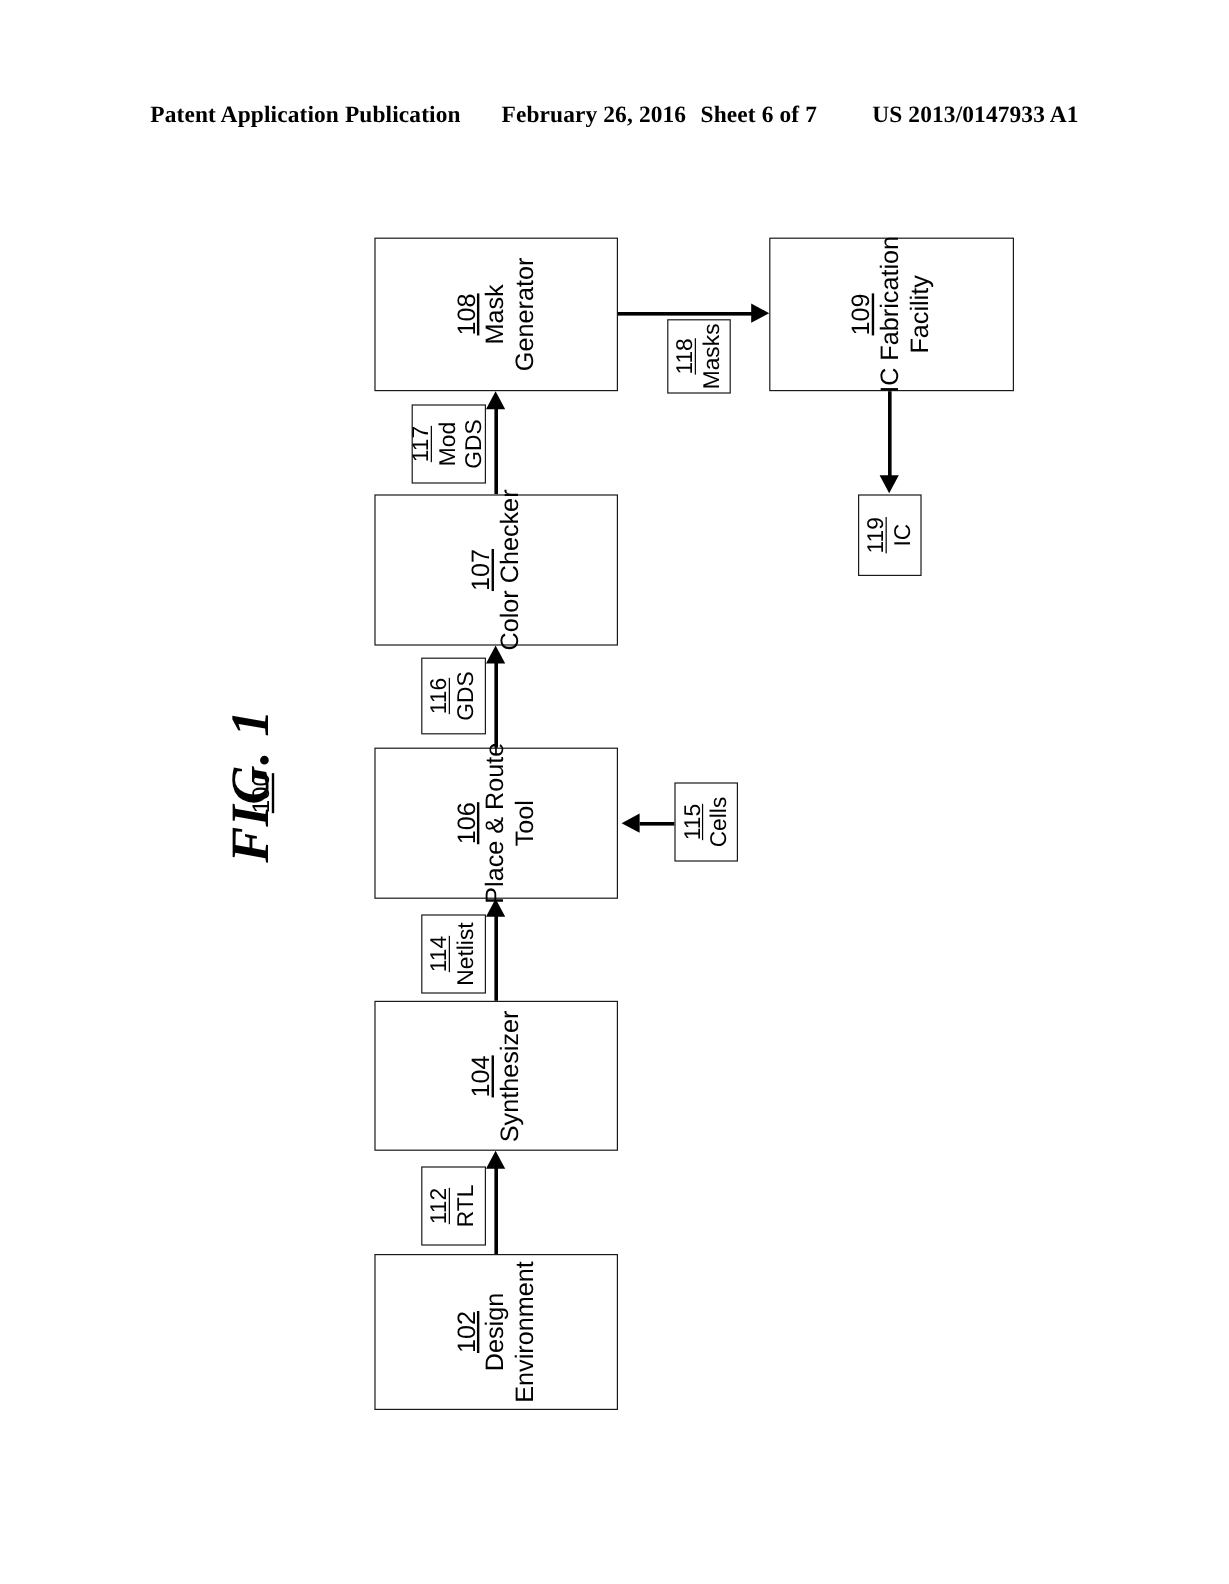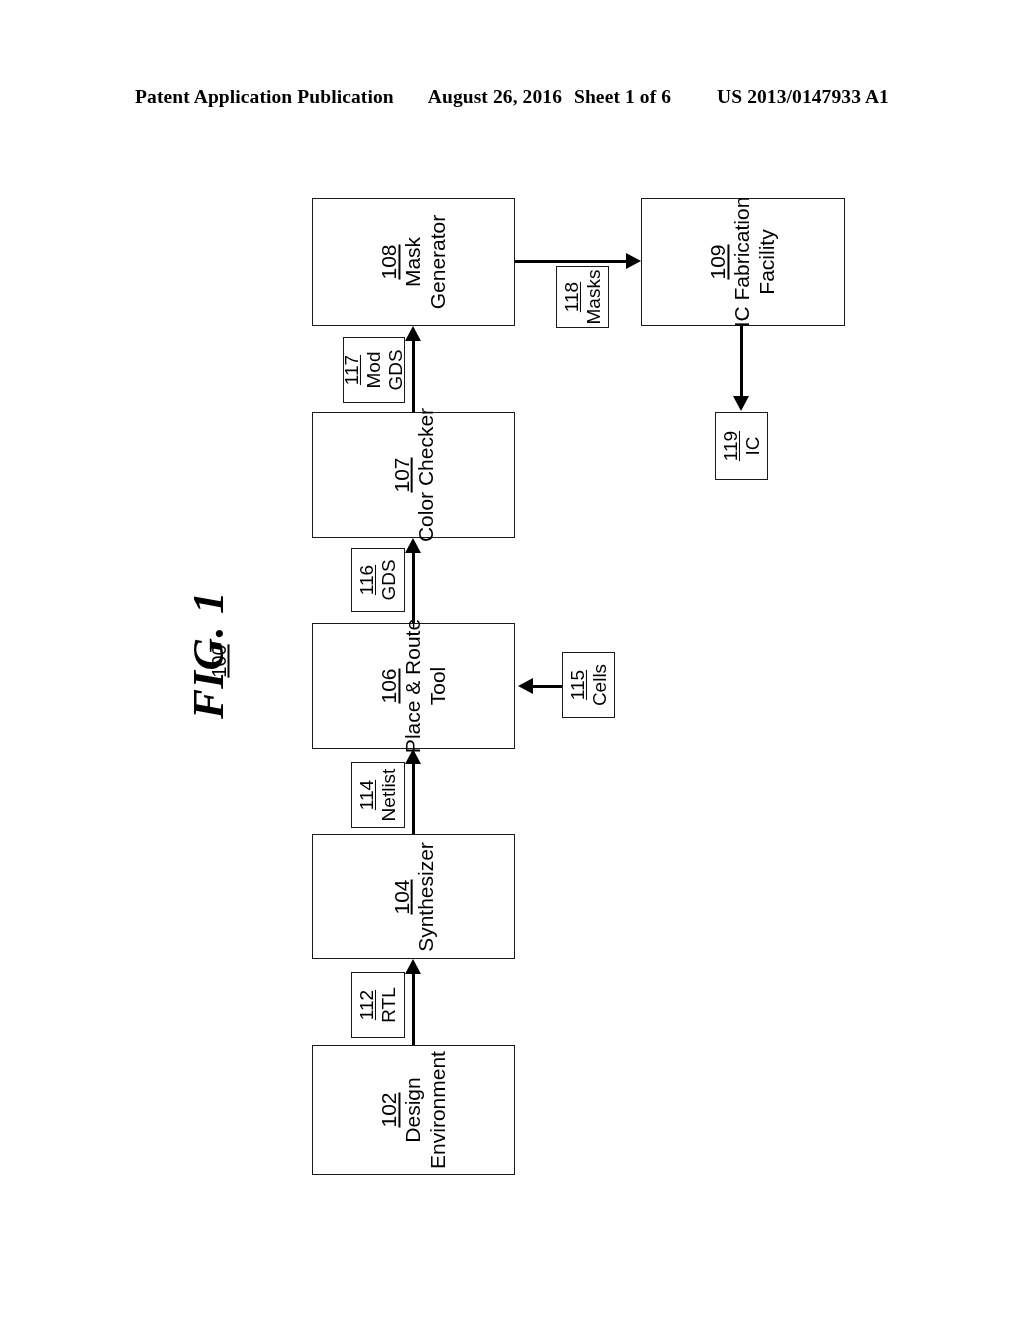--- a/index.html
+++ b/index.html
@@ -145,21 +145,21 @@
     font-size: 20px;
     text-decoration: underline;
     text-underline-offset: 2px;
     white-space: nowrap;
   }
 </style>
 </head>
 <body>
 
 <div class="page-header">
-  <span class="seg">Patent Application Publication</span><span class="hdr-gap-1"></span><span class="seg">August 26, 2016</span><span class="hdr-gap-2"></span><span class="seg">Sheet 1 of 6</span><span class="hdr-gap-3"></span><span class="seg">US 2013/0147933 A1</span>
+  <span class="seg">Patent Application Publication</span><span class="hdr-gap-1"></span><span class="seg">February 26, 2016</span><span class="hdr-gap-2"></span><span class="seg">Sheet 6 of 7</span><span class="hdr-gap-3"></span><span class="seg">US 2013/0147933 A1</span>
 </div>
 
 <div class="figure">
 
   <div class="fig-caption">
     <div class="fig-label">FIG. 1</div>
   </div>
   <div class="fig-num">
     <span>100</span>
   </div>

